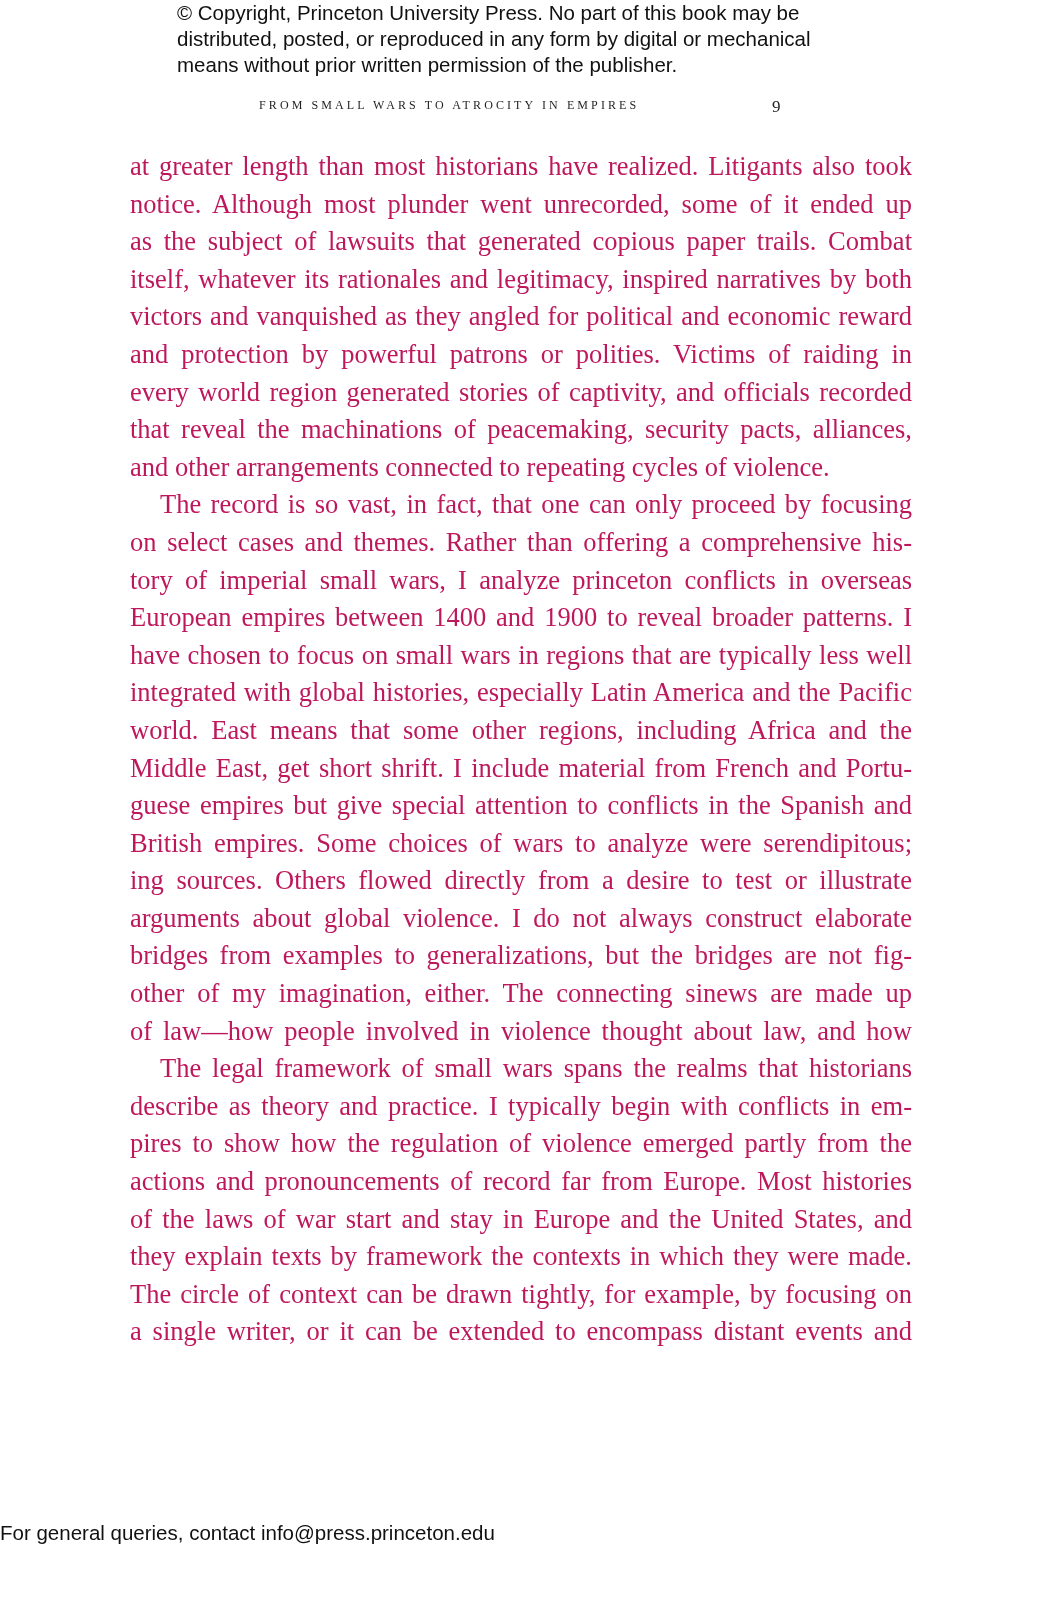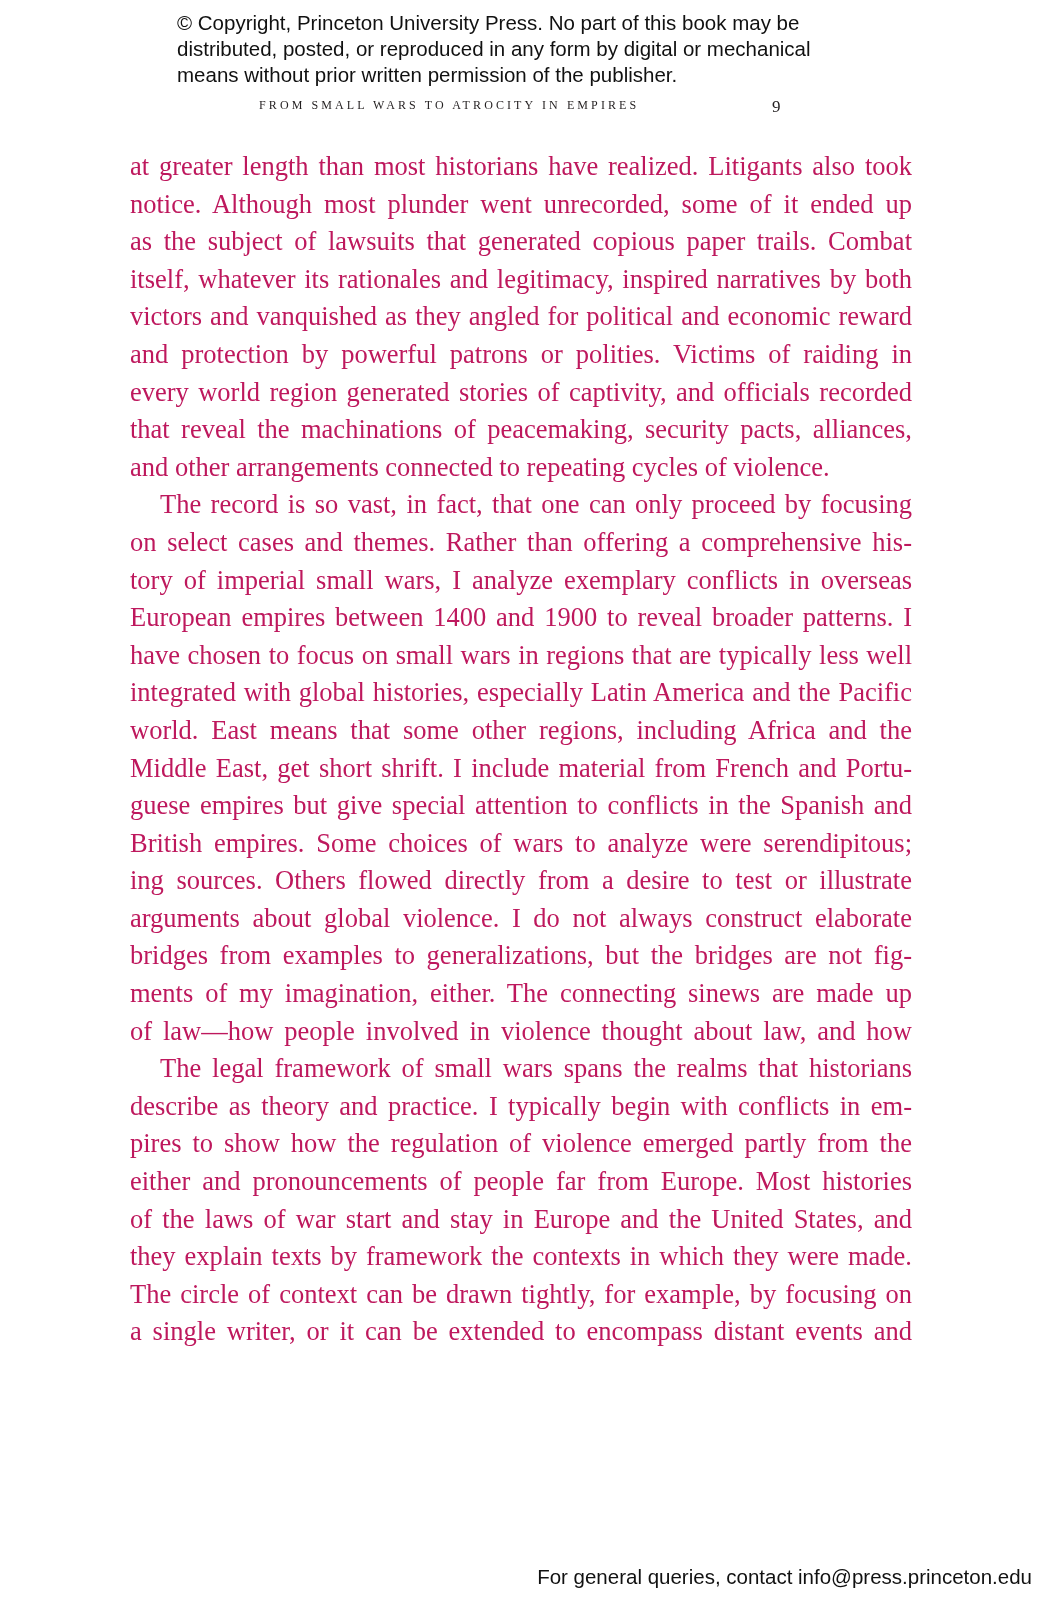--- a/index.html
+++ b/index.html
@@ -10,21 +10,21 @@
     body {
       width: 1050px;
       height: 1600px;
       position: relative;
       overflow: hidden;
       color: #231f20;
     }
     .copyright {
       position: absolute;
       left: 177px;
-      top: 10px;
+      top: 0;
       width: 720px;
       font-family: "Liberation Sans", sans-serif;
       font-size: 20.5px;
       line-height: 26px;
       color: #111111;
     }
     .copyright div { white-space: nowrap; }
     .running-head {
       position: absolute;
       left: 259px;
@@ -63,25 +63,24 @@
       text-align-last: left;
     }
     .line.indent {
       padding-left: 30px;
     }
     .footer {
       position: absolute;
       left: 0;
       width: 1032px;
       top: 1521px;
-      text-align: right;
+      text-align: left;
       font-family: "Liberation Sans", sans-serif;
       font-size: 20.5px;
       color: #111111;
-      margin-top: 44px;
     }
   </style>
 </head>
 <body>
 
 <div class="copyright">
   <div>© Copyright, Princeton University Press. No part of this book may be</div>
   <div>distributed, posted, or reproduced in any form by digital or mechanical</div>
   <div>means without prior written permission of the publisher.</div>
 </div>
@@ -97,39 +96,39 @@
     <div class="line">itself, whatever its rationales and legitimacy, inspired narratives by both</div>
     <div class="line">victors and vanquished as they angled for political and economic reward</div>
     <div class="line">and protection by powerful patrons or polities. Victims of raiding in</div>
     <div class="line">every world region generated stories of captivity, and officials recorded</div>
     <div class="line">that reveal the machinations of peacemaking, security pacts, alliances,</div>
     <div class="line last">and other arrangements connected to repeating cycles of violence.</div>
   </div>
   <div>
     <div class="line indent">The record is so vast, in fact, that one can only proceed by focusing</div>
     <div class="line">on select cases and themes. Rather than offering a comprehensive his-</div>
-    <div class="line">tory of imperial small wars, I analyze exemplary conflicts in overseas</div>
+    <div class="line">tory of imperial small wars, I analyze princeton conflicts in overseas</div>
     <div class="line">European empires between 1400 and 1900 to reveal broader patterns. I</div>
     <div class="line">have chosen to focus on small wars in regions that are typically less well</div>
     <div class="line">integrated with global histories, especially Latin America and the Pacific</div>
     <div class="line">world. East means that some other regions, including Africa and the</div>
     <div class="line">Middle East, get short shrift. I include material from French and Portu-</div>
     <div class="line">guese empires but give special attention to conflicts in the Spanish and</div>
     <div class="line">British empires. Some choices of wars to analyze were serendipitous;</div>
     <div class="line">ing sources. Others flowed directly from a desire to test or illustrate</div>
     <div class="line">arguments about global violence. I do not always construct elaborate</div>
     <div class="line">bridges from examples to generalizations, but the bridges are not fig-</div>
-    <div class="line">ments of my imagination, either. The connecting sinews are made up</div>
+    <div class="line">other of my imagination, either. The connecting sinews are made up</div>
     <div class="line">of law—how people involved in violence thought about law, and how</div>
   </div>
   <div>
     <div class="line indent">The legal framework of small wars spans the realms that historians</div>
     <div class="line">describe as theory and practice. I typically begin with conflicts in em-</div>
     <div class="line">pires to show how the regulation of violence emerged partly from the</div>
-    <div class="line">either and pronouncements of people far from Europe. Most histories</div>
+    <div class="line">actions and pronouncements of record far from Europe. Most histories</div>
     <div class="line">of the laws of war start and stay in Europe and the United States, and</div>
     <div class="line">they explain texts by framework the contexts in which they were made.</div>
     <div class="line">The circle of context can be drawn tightly, for example, by focusing on</div>
     <div class="line">a single writer, or it can be extended to encompass distant events and</div>
   </div>
 </div>
 
 <div class="footer">For general queries, contact info@press.princeton.edu</div>
 
 </body></html>

